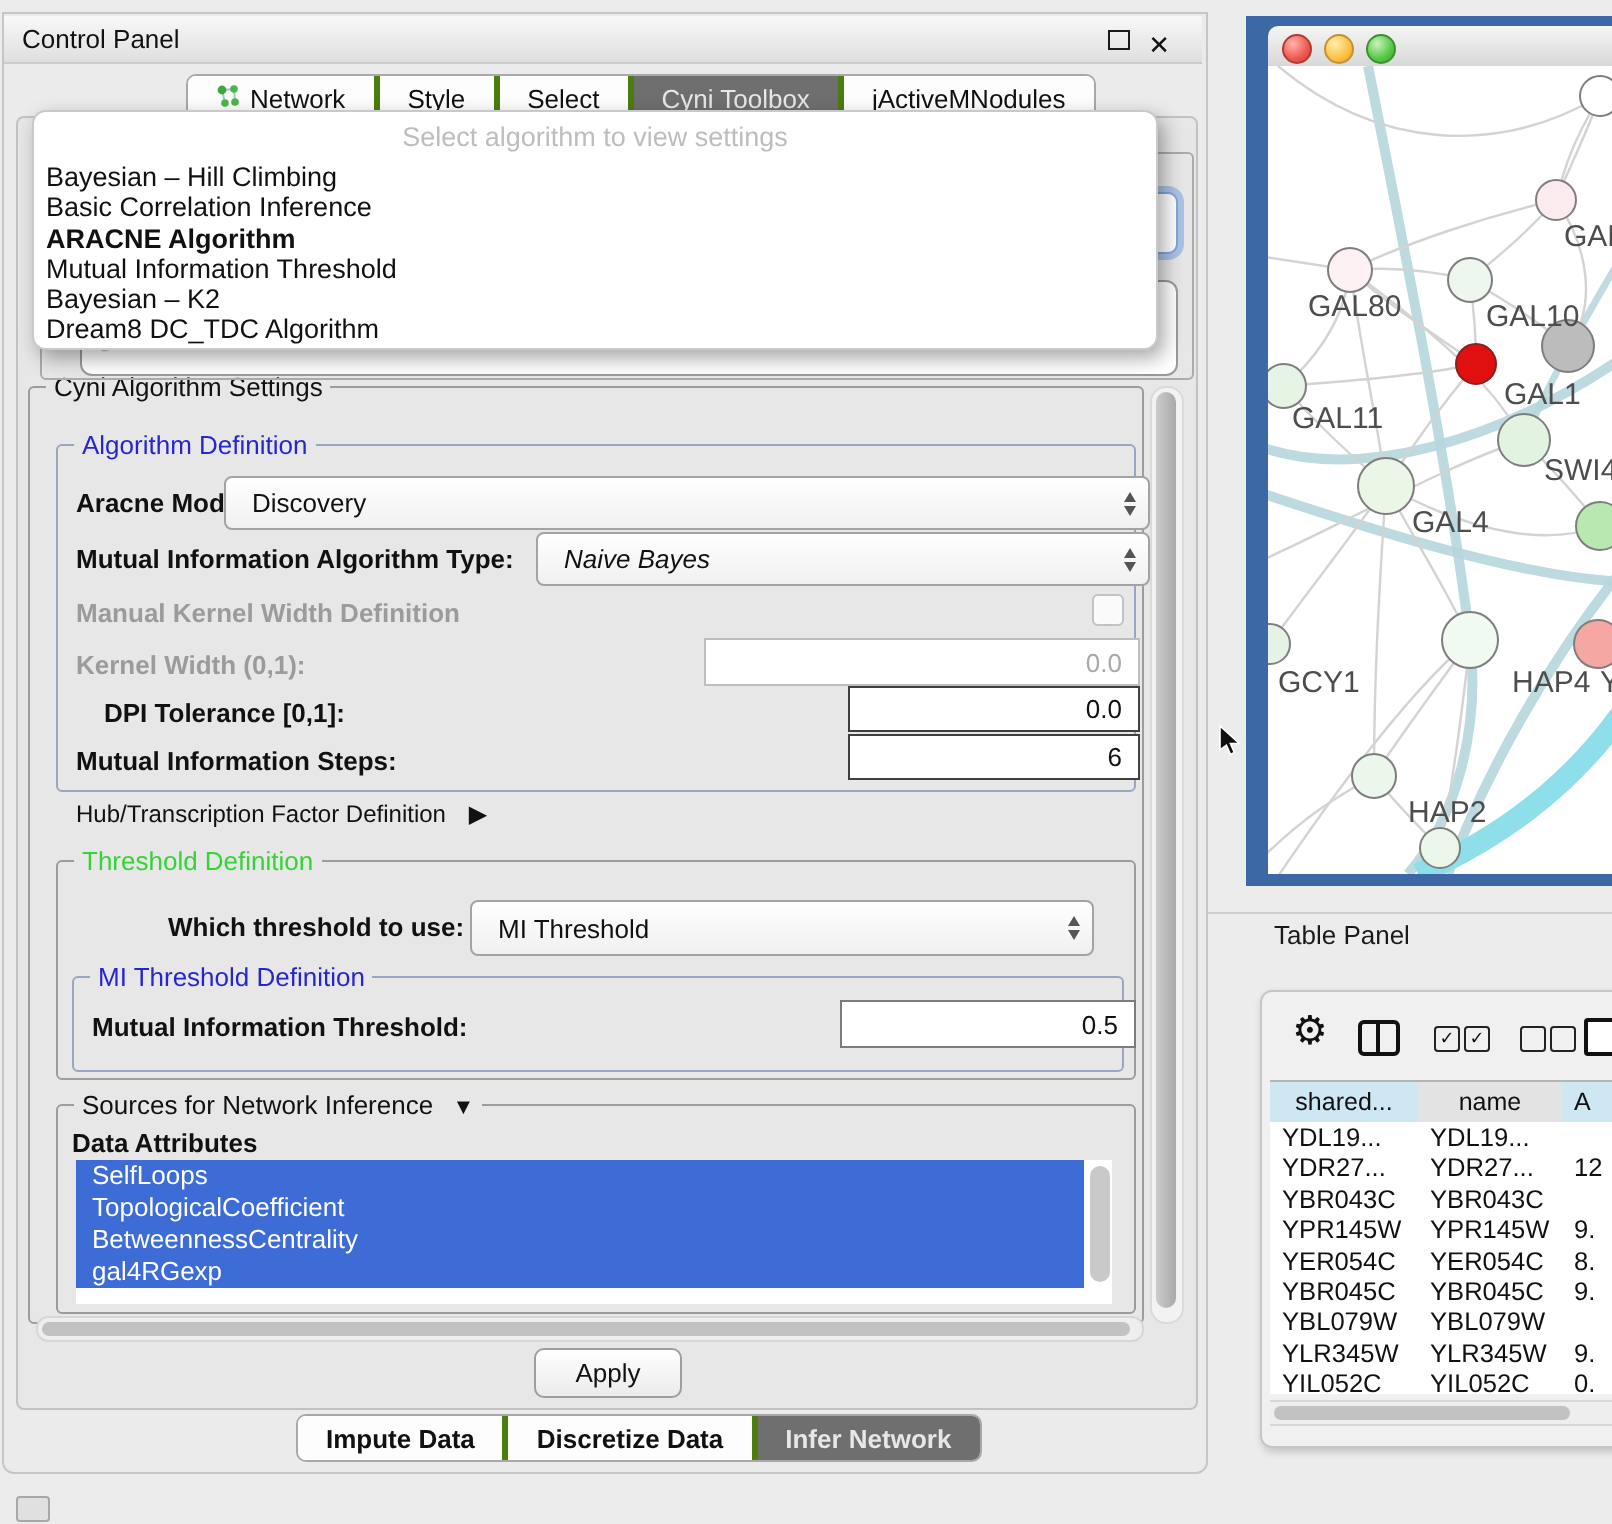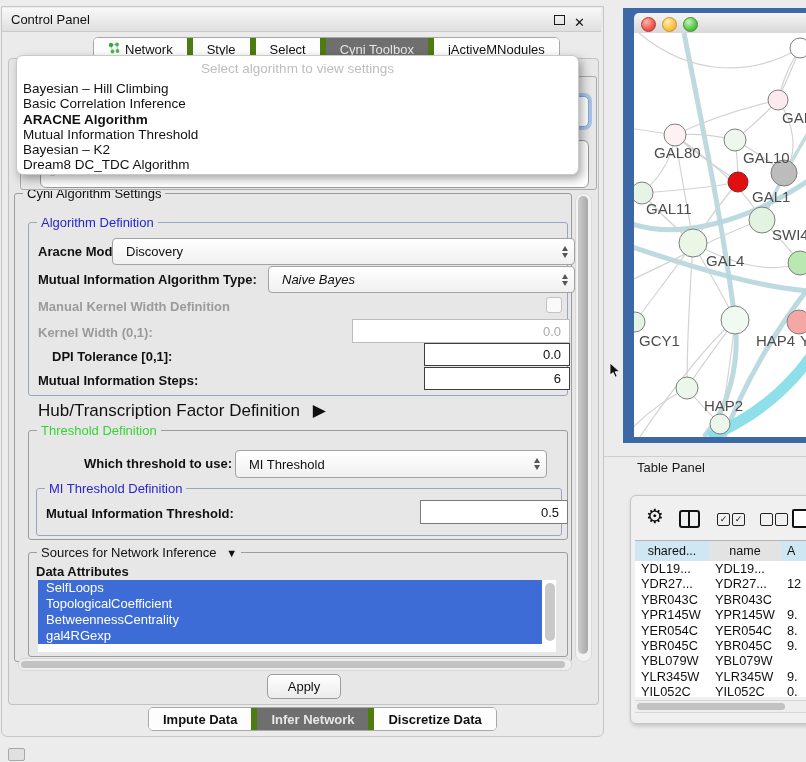--- a/index.html
+++ b/index.html
@@ -16,21 +16,21 @@
   .cp-title span.txt{padding-left:9px;}
   .win-float{position:absolute;right:36px;top:7px;width:9px;height:8px;border:1.5px solid #1a1a1a;}
   .win-close{position:absolute;right:16px;top:3px;font-size:13px;font-weight:900;color:#111;}
   .cp-main{left:8px;top:58px;width:589px;height:645px;background:#e7e7e7;
            border:1px solid #c2c2c2;border-radius:4px;}
   
   .tabstrip{display:flex;height:22px;background:#fdfdfd;border:1px solid #a8a8a8;
             border-radius:5px;overflow:hidden;z-index:30;}
   .tab{display:flex;align-items:center;gap:5px;padding:0 14px;font-size:13px;color:#111;
        background:#fdfdfd;white-space:nowrap;}
-  .tab + .tab{border-left:6px solid #4d7c0f;}
+  .tab + .tab{border-left:3px solid #4d7c0f;}
   .tab.sel{background:#6f6f6f;color:#e7e7e7;}
   .tabstrip.bottom .tab{font-weight:700;}
   
   .popup{left:16px;top:55px;width:561px;height:118px;background:#fff;
          border:1px solid #c9c9c9;border-radius:7px;box-shadow:3px 4px 10px rgba(0,0,0,.35);
          z-index:40;}
   .popup .prompt{position:absolute;top:5px;left:0;width:100%;text-align:center;
                  font-size:13.5px;color:#bdbdbd;}
   .popup .items{position:absolute;top:25px;left:6px;right:6px;}
   .popup .item{height:15.3px;line-height:15.3px;font-size:13.5px;color:#111;}
@@ -57,21 +57,21 @@
   .tri-up{width:0;height:0;border-left:3.5px solid transparent;border-right:3.5px solid transparent;
           border-bottom:5px solid #555;}
   .tri-dn{width:0;height:0;border-left:3.5px solid transparent;border-right:3.5px solid transparent;
           border-top:5px solid #555;}
   .fld{position:absolute;background:#fff;font-size:13px;display:flex;align-items:center;
        justify-content:flex-end;padding-right:8px;}
   .fld.en{border:1.5px solid #3f3f3f;color:#111;}
   .fld.dis{border:1px solid #bdbdbd;color:#a9a9a9;}
   .fld.med{border:1.5px solid #7b7b7b;color:#111;}
   .ckbox{position:absolute;width:14px;height:14px;background:#fafafa;border:1px solid #c2c2c2;border-radius:3px;}
-  .plain{position:absolute;font-size:17px;color:#111;white-space:nowrap;}
+  .plain{position:absolute;font-size:12px;color:#111;white-space:nowrap;}
   .arr{display:inline-block;color:#111;}
   
   .attrlist{position:absolute;background:#fff;overflow:hidden;}
   .attrlist .li{height:16px;line-height:16px;font-size:13px;color:#fff;background:#3d6cd6;
                 padding-left:8px;width:496px;}
   .sb-v{position:absolute;background:#f2f2f2;border:1px solid #dadada;border-radius:8px;}
   .sb-v .th{position:absolute;left:1.5px;top:2px;width:10px;background:linear-gradient(90deg,#cccccc,#a9a9a9);border-radius:6px;}
   .sb-h{position:absolute;background:#eeeeee;border:1px solid #d7d7d7;border-radius:6px;}
   .sb-h .th{position:absolute;left:2px;top:1.5px;height:7px;background:#c2c2c2;border-radius:4px;}
   .btn{position:absolute;background:linear-gradient(#ffffff,#ebebeb);border:1px solid #9d9d9d;
@@ -253,25 +253,25 @@
     <span class="th" style="width:544px;"></span>
   </div>
 
   <div class="btn" style="left:267px;top:674px;width:72px;height:23px;">
     <span>Apply</span>
   </div>
   <div class="abs tabstrip bottom" style="left:148px;top:707px;">
       <div class="tab">
         <span>Impute Data</span>
       </div>
+      <div class="tab">
+        <span>Discretize Data</span>
+      </div>
       <div class="tab sel">
         <span>Infer Network</span>
-      </div>
-      <div class="tab">
-        <span>Discretize Data</span>
       </div>
     </div>
 
   <div class="abs net-frame"></div>
   <div class="abs net-title">
     <span class="light l-red"></span>
     <span class="light l-yel"></span>
     <span class="light l-grn"></span>
   </div>
   <div class="abs net-canvas"><svg width="172" height="404" viewBox="0 0 172 404">

